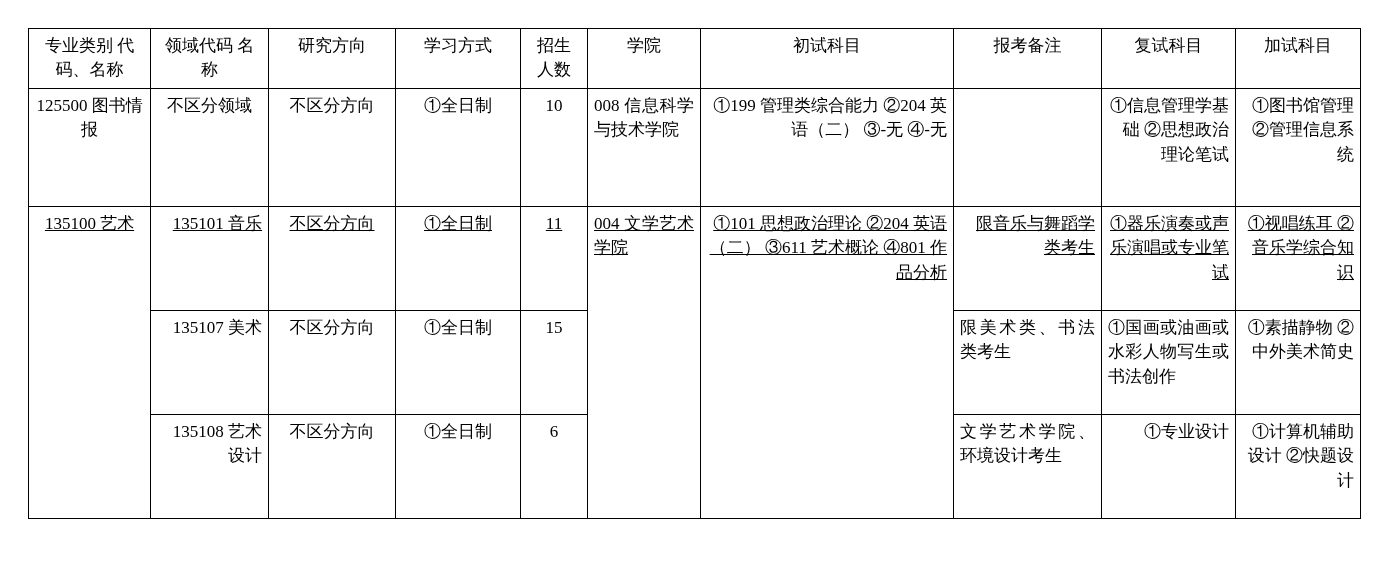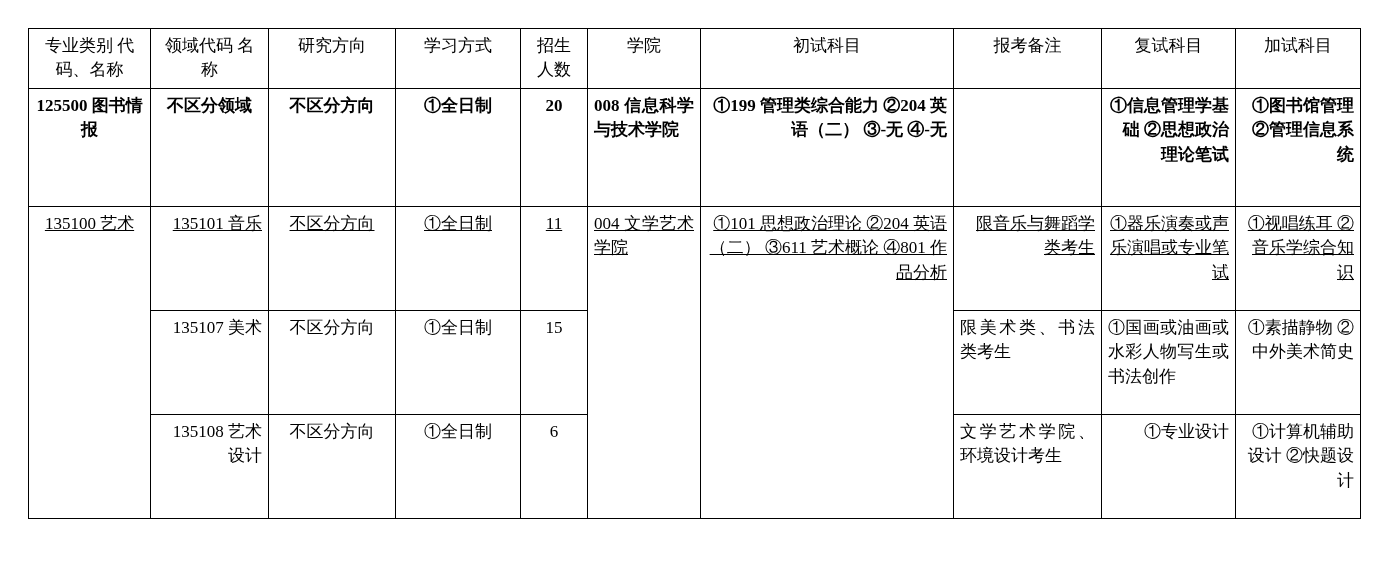--- a/index.html
+++ b/index.html
@@ -93,27 +93,27 @@
         <th>招生
 人数</th>
         <th>学院</th>
         <th>初试科目</th>
         <th>报考备注</th>
         <th>复试科目</th>
         <th>加试科目</th>
       </tr>
     </thead>
     <tbody>
-      <tr style="height:118px;font-weight:bold;">
+      <tr style="height:118px;">
         <td class="center">125500
 图书情报</td>
         <td class="center">不区分领域</td>
         <td class="center">不区分方向</td>
         <td class="center">①全日制</td>
-        <td class="center">20</td>
+        <td class="center">10</td>
         <td class="just">008 信息科学与技术学院</td>
         <td class="left">①199 管理类综合能力
 ②204 英语（二）
 ③-无
 ④-无</td>
         <td class="left"></td>
         <td class="left">①信息管理学基础
 ②思想政治理论笔试</td>
         <td class="left">①图书馆管理
 ②管理信息系统</td>

